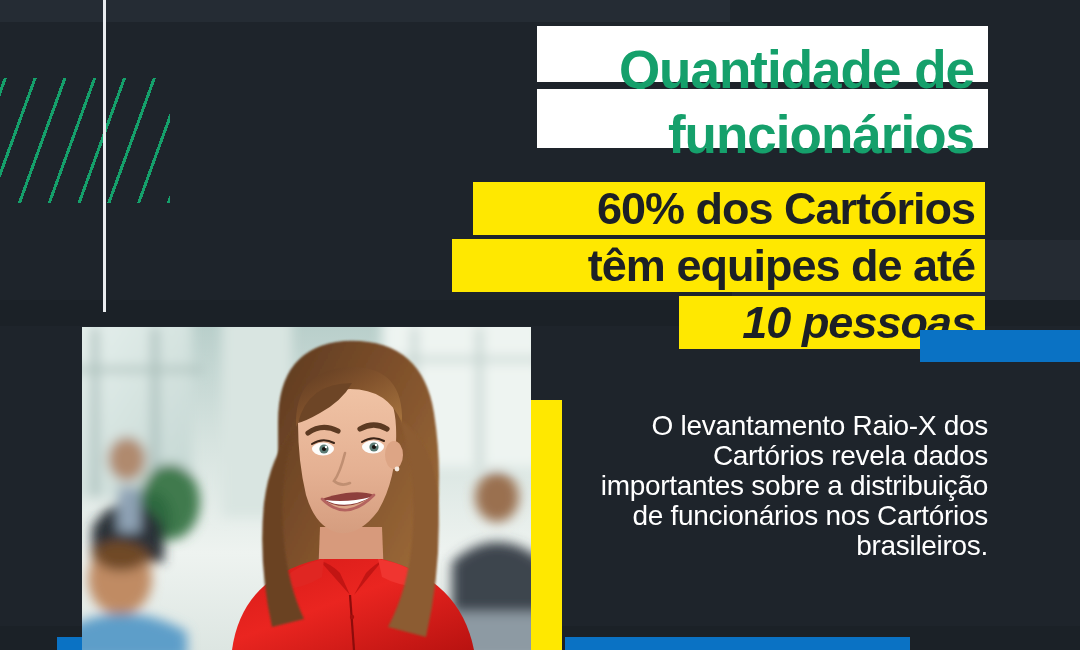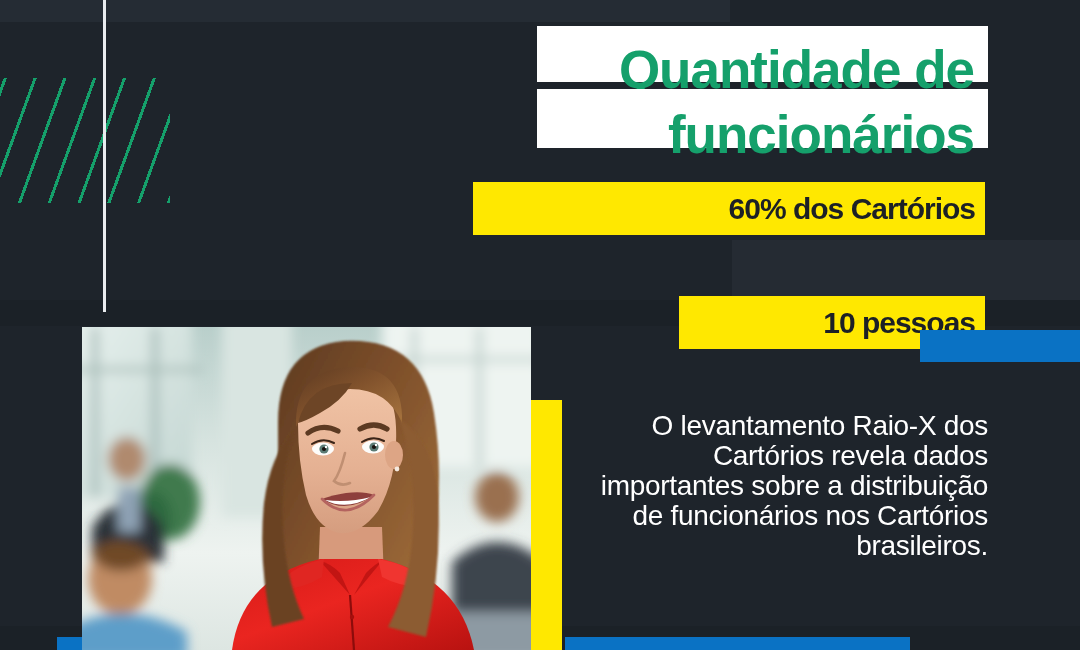--- a/index.html
+++ b/index.html
@@ -40,26 +40,26 @@
   #title-band-1{left:537px;top:26px;width:451px;height:56px;}
   #title-band-2{left:537px;top:89px;width:451px;height:59px;padding-left:28px;}
 
   
   .hl-band{
     position:absolute;background:#ffe800;
     display:flex;align-items:center;justify-content:flex-end;
     box-sizing:border-box;padding-right:10px;
   }
   .hl-band span{
-    color:#1c2026;font-weight:bold;font-size:30px;letter-spacing:-1px;
+    color:#1c2026;font-weight:bold;font-size:45px;letter-spacing:-1px;
     line-height:1;white-space:nowrap;
   }
   #hl-band-1{left:473px;top:182px;width:512px;height:53px;}
   #hl-band-2{left:452px;top:239px;width:533px;height:53px;}
-  #hl-band-3{left:679px;top:296px;width:306px;height:53px;}
+  #hl-band-3{left:679px;top:296px;width:306px;height:53px;font-style:italic;}
 
   
   .blue-bar-right{position:absolute;left:920px;top:330px;width:160px;height:32px;background:#0a72c4;}
   .blue-bar-bottom-left{position:absolute;left:57px;top:637px;width:62px;height:13px;background:#0a72c4;}
   .blue-bar-bottom-right{position:absolute;left:565px;top:637px;width:345px;height:13px;background:#0a72c4;}
 
   
   .body-copy{
     position:absolute;left:580px;top:383px;width:408px;
     text-align:right;color:#ffffff;font-size:28px;line-height:1.07;
@@ -86,20 +86,23 @@
 
   <div class="title-band" id="title-band-1">
     <span>Quantidade de</span>
   </div>
   <div class="title-band" id="title-band-2">
     <span>funcionários</span>
   </div>
 
   <div class="hl-band" id="hl-band-1">
     <span>60% dos Cartórios</span>
+  </div>
+  <div class="hl-band" id="hl-band-2">
+    <span>têm equipes de até</span>
   </div>
   <div class="hl-band" id="hl-band-3">
     <span>10 pessoas</span>
   </div>
 
   <div class="blue-bar-right"></div>
   <div class="blue-bar-bottom-left"></div>
   <div class="blue-bar-bottom-right"></div>
 
   <p class="body-copy">O levantamento Raio-X dos Cartórios revela dados importantes sobre a distribuição de funcionários nos Cartórios brasileiros.</p>

